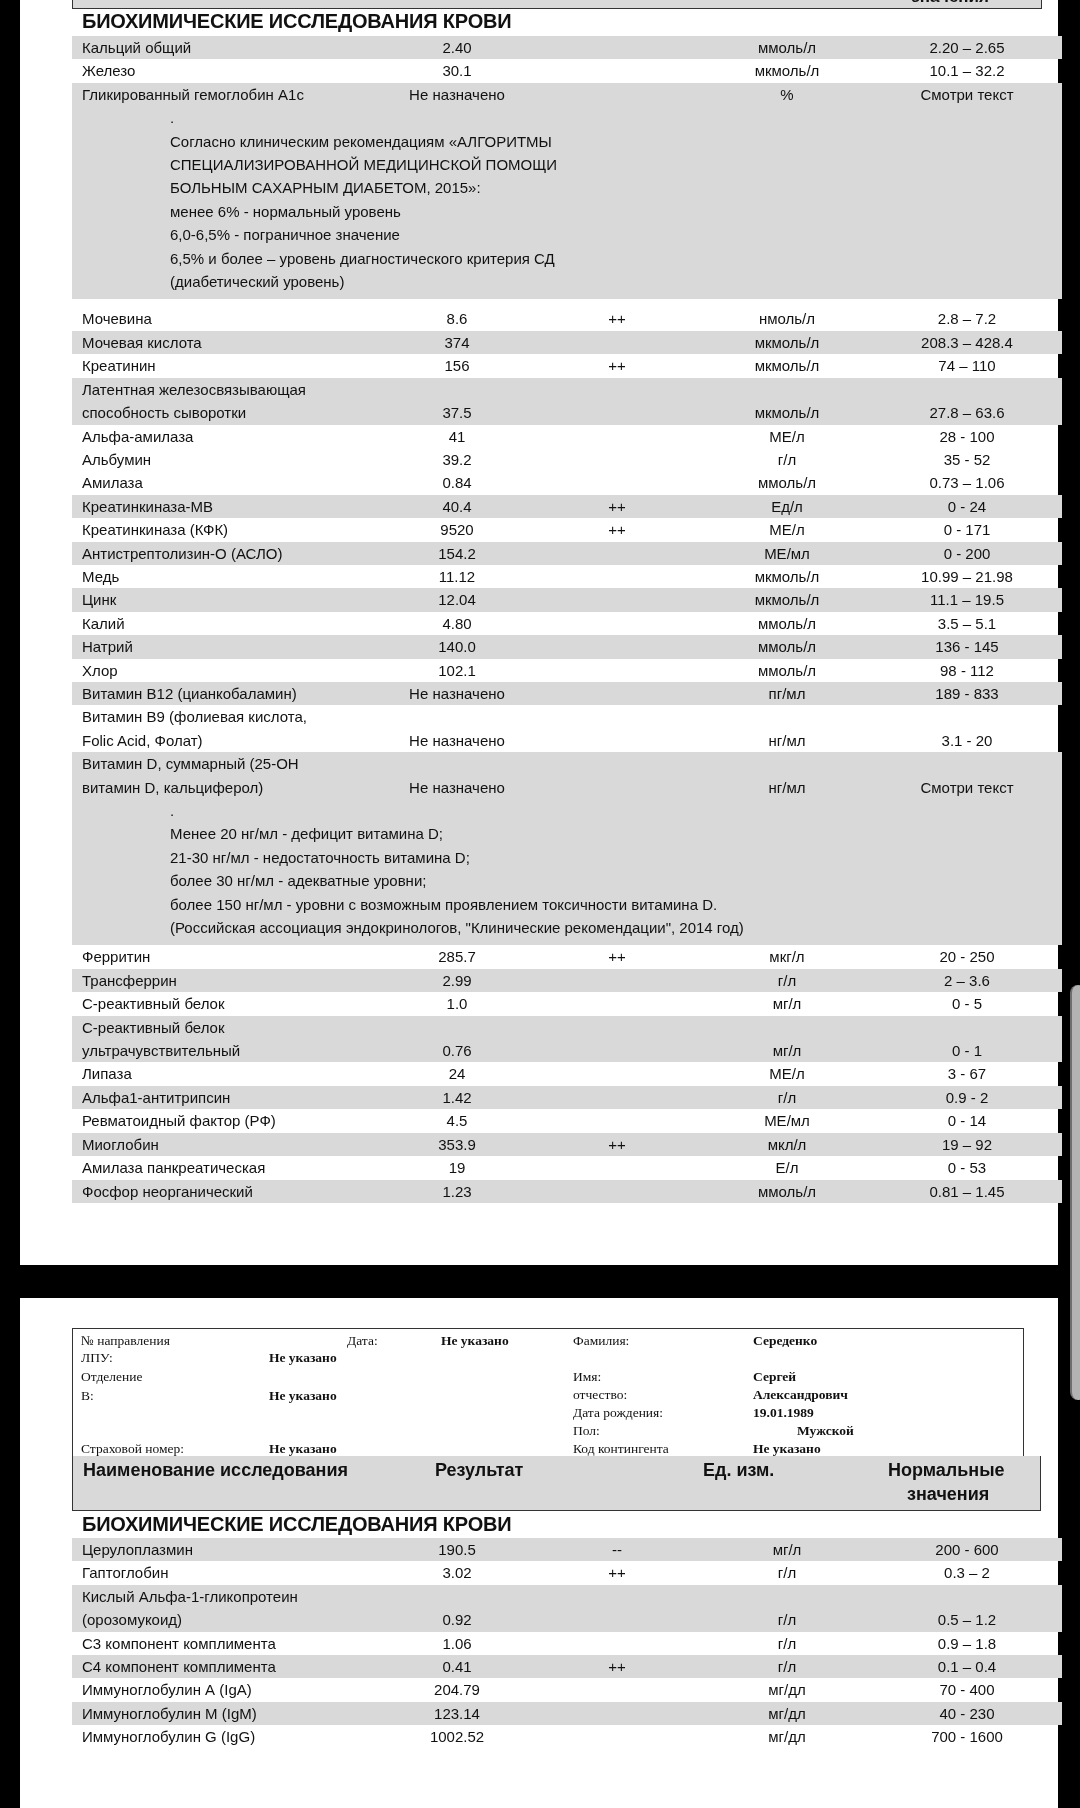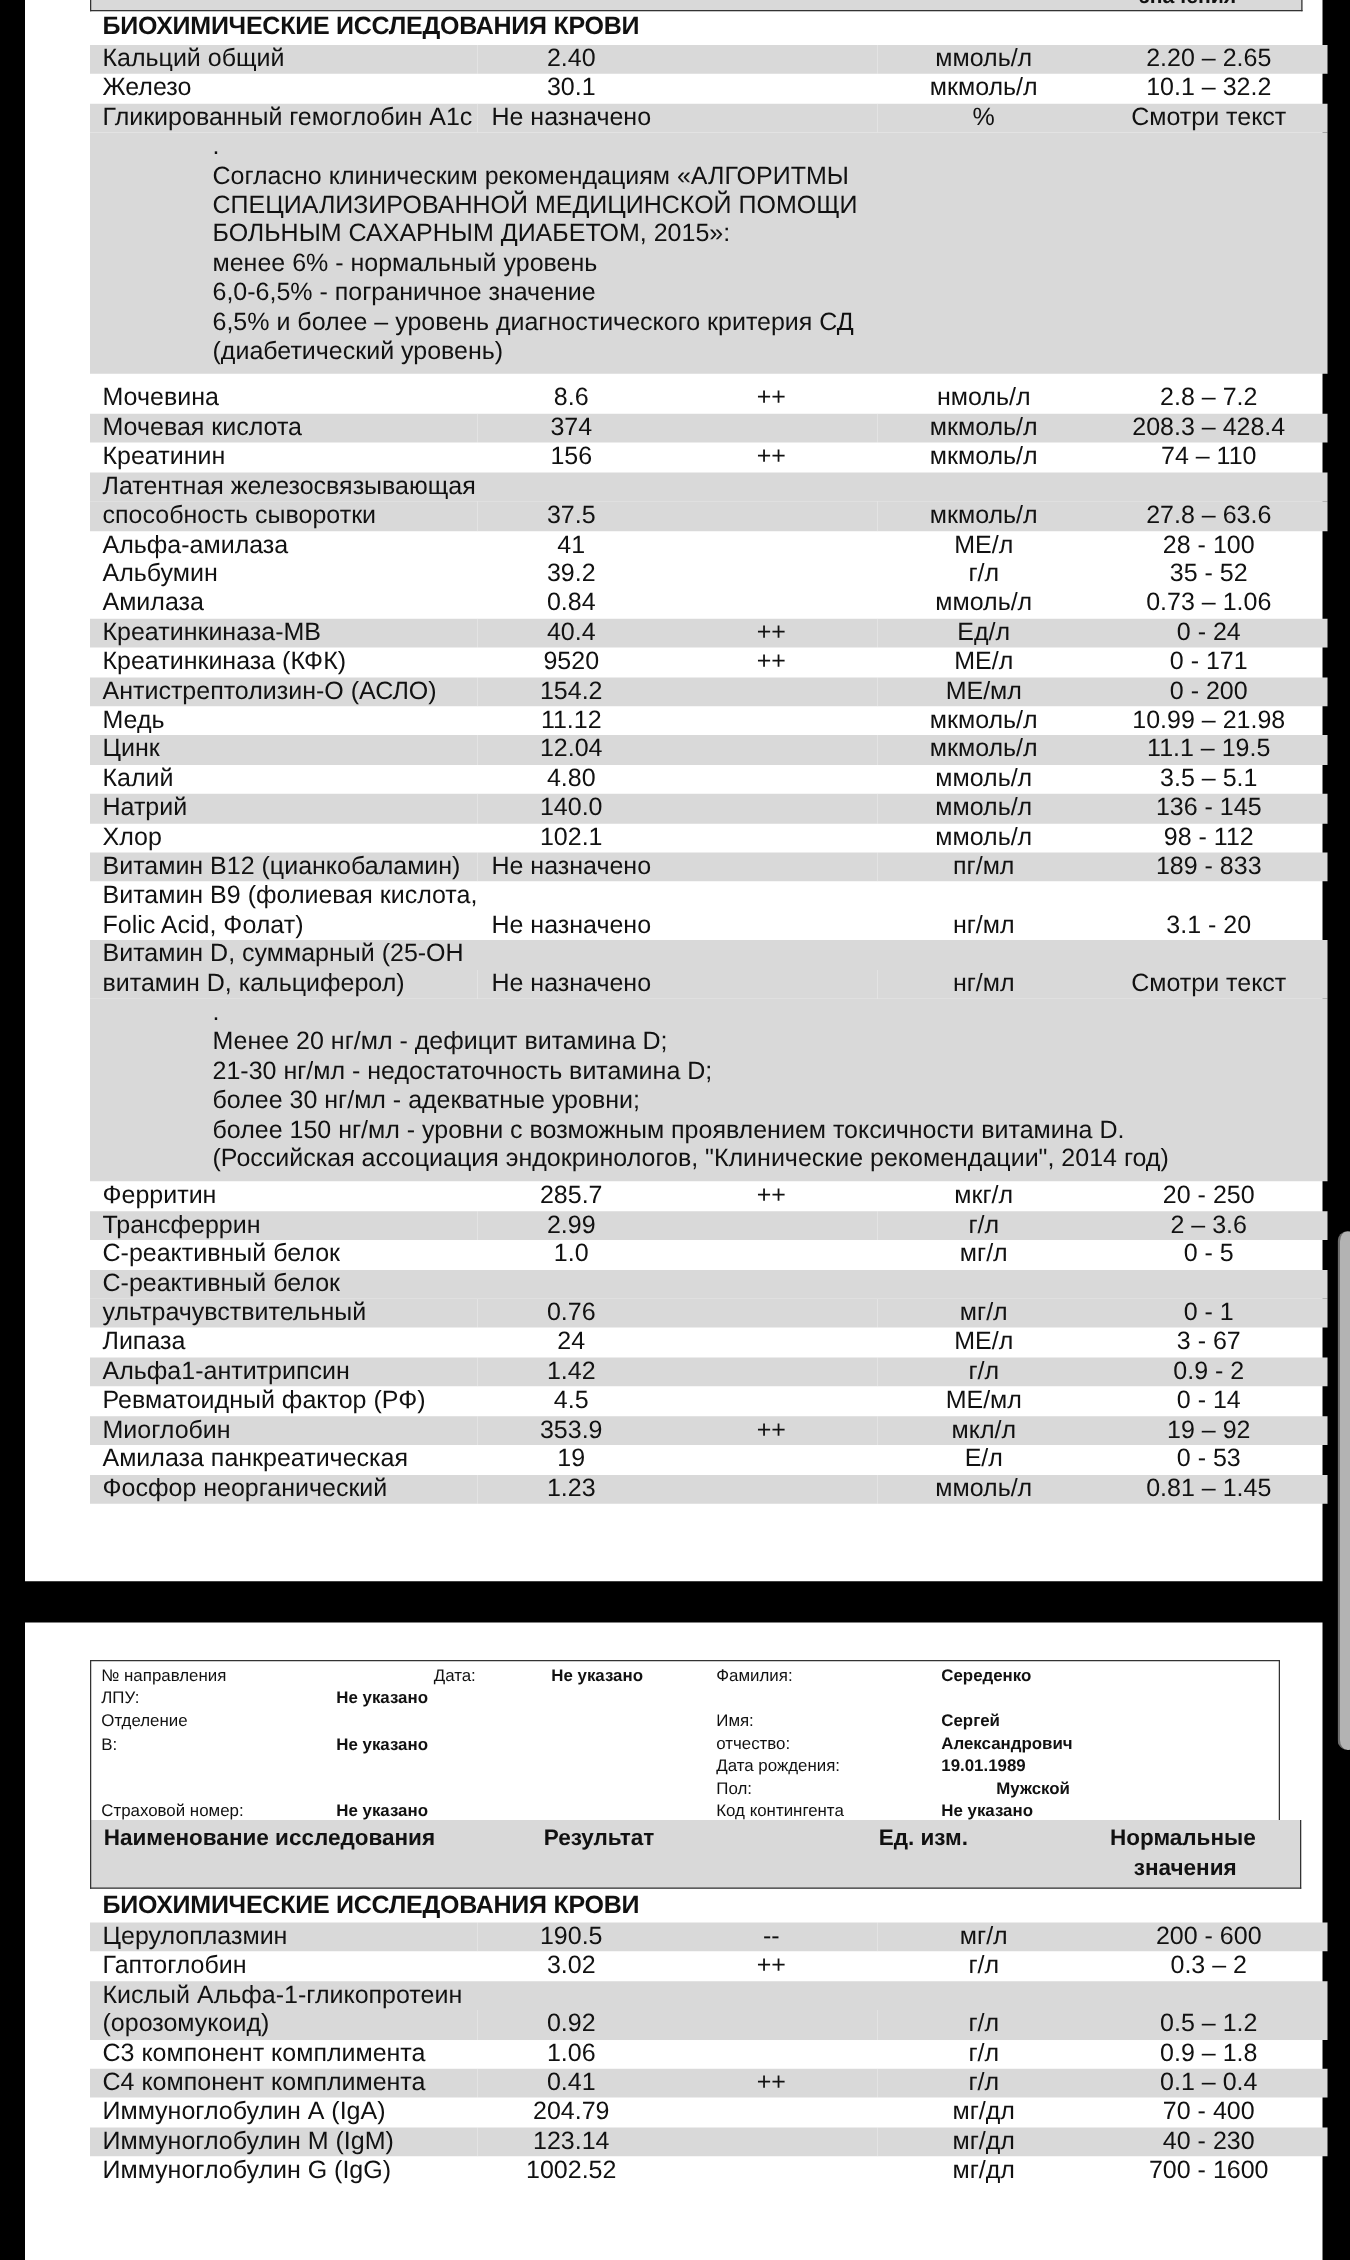--- a/index.html
+++ b/index.html
@@ -17,38 +17,38 @@
     position: absolute; left: 52px; top: -2px; width: 968px; height: 10px;
     border: 1px solid #333; border-top: none; background: #d9d9d9;
   }
   .hdr-tail span { position: absolute; right: 52px; top: -10px; font-weight: bold; font-size: 17px; line-height: 17px; }
 
   .section-title {
     position: absolute; left: 62px; font-weight: bold; font-size: 20px; letter-spacing: -0.2px;
   }
   table.results {
     position: absolute; left: 52px; width: 950px; border-collapse: collapse; table-layout: fixed;
-    font-size: 20px;
+    font-size: 15px;
   }
   table.results td { padding: 0 10px; height: 23.4px; line-height: 23.4px; vertical-align: bottom; white-space: nowrap; }
   table.results tr.shade td { background: #d9d9d9; }
   table.results td.c-name { width: 290px; text-align: left; }
   table.results td.c-val { width: 130px; text-align: center; }
   table.results td.c-flag { width: 150px; text-align: center; }
   table.results td.c-unit { width: 150px; text-align: center; }
   table.results td.c-ref { width: 170px; text-align: center; }
   table.results td.note { padding-left: 98px; white-space: normal; line-height: 23.4px; height: auto; vertical-align: top; }
   .note-line { display: block; }
 
   
   .info-box {
     position: absolute; left: 52px; top: 30px; width: 950px; height: 128px;
     border: 1.5px solid #333; font-size: 13.5px;
   }
-  .info-box .lbl, .info-box .val { position: absolute; white-space: nowrap; line-height: 16px; }
+  .info-box .lbl, .info-box .val { position: absolute; white-space: nowrap; line-height: 16px; font-family: Liberation Serif, serif; }
   .info-box .val { font-weight: bold; padding-left: 40px; }
 
   .col-hdr {
     position: absolute; left: 52px; top: 158px; width: 950px; height: 54px;
     background: #d9d9d9; border: 1.5px solid #333; border-top: none;
     font-weight: bold; font-size: 18px; padding-left: 17px;
   }
   .col-hdr span { position: absolute; line-height: 24px; }
 
   .scrollbar {

